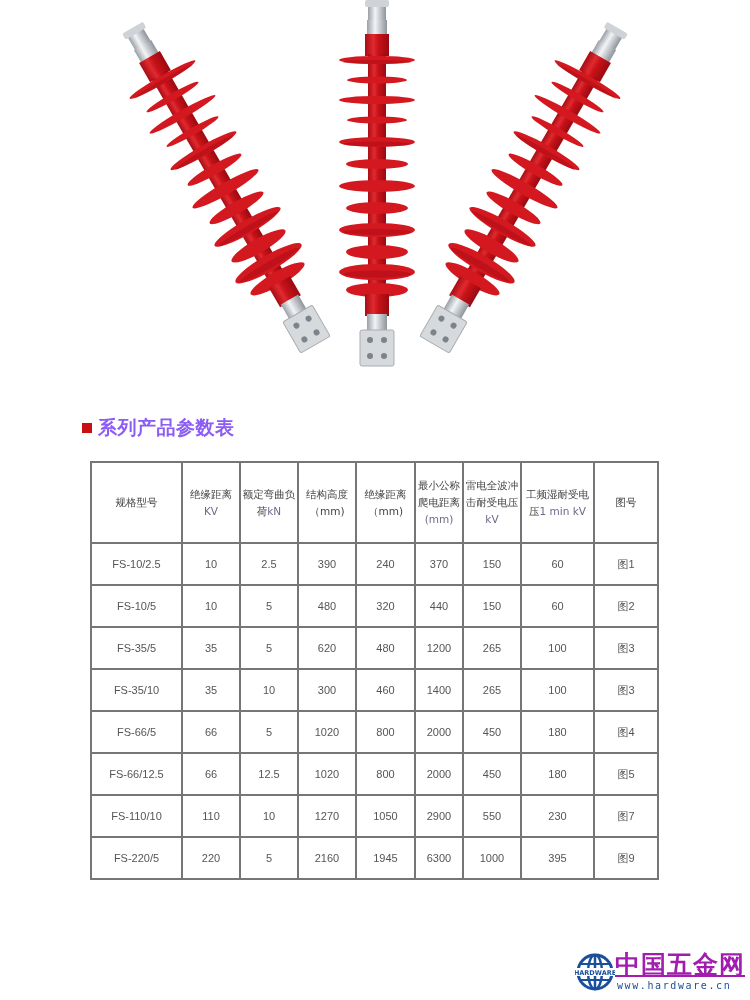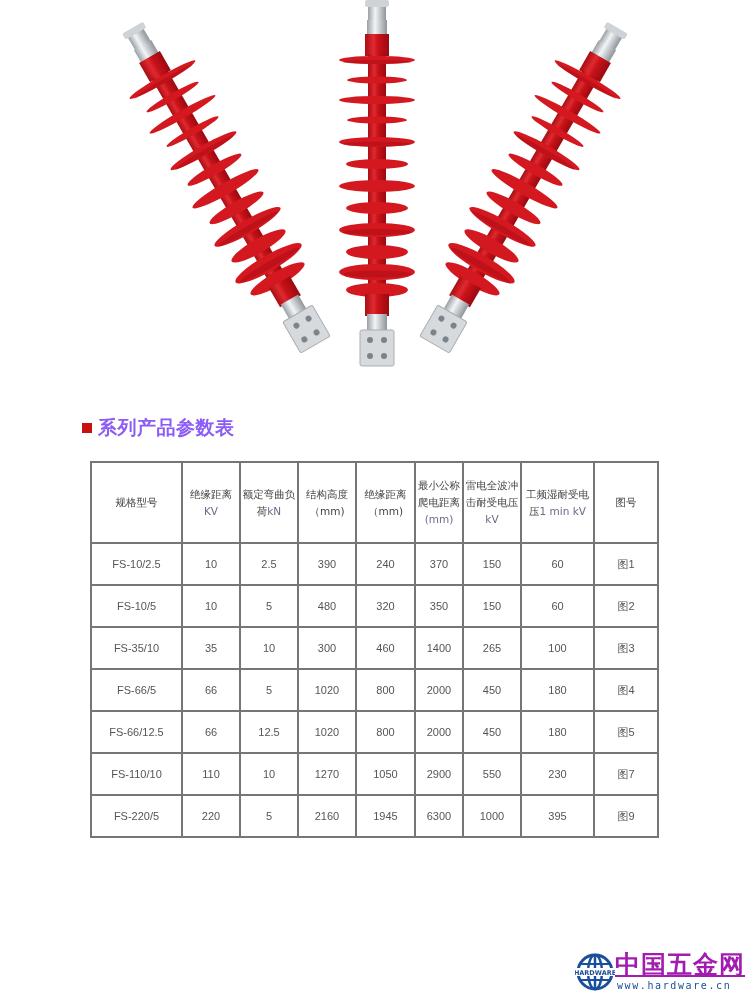--- a/index.html
+++ b/index.html
@@ -131,24 +131,35 @@
         <td>150</td>
         <td>60</td>
         <td>图1</td>
       </tr>
       <tr class="row">
         <td>FS-10/5</td>
         <td>10</td>
         <td>5</td>
         <td>480</td>
         <td>320</td>
-        <td>350</td>
+        <td>440</td>
         <td>150</td>
         <td>60</td>
         <td>图2</td>
+      </tr>
+      <tr class="row">
+        <td>FS-35/5</td>
+        <td>35</td>
+        <td>5</td>
+        <td>620</td>
+        <td>480</td>
+        <td>1200</td>
+        <td>265</td>
+        <td>100</td>
+        <td>图3</td>
       </tr>
       <tr class="row">
         <td>FS-35/10</td>
         <td>35</td>
         <td>10</td>
         <td>300</td>
         <td>460</td>
         <td>1400</td>
         <td>265</td>
         <td>100</td>

